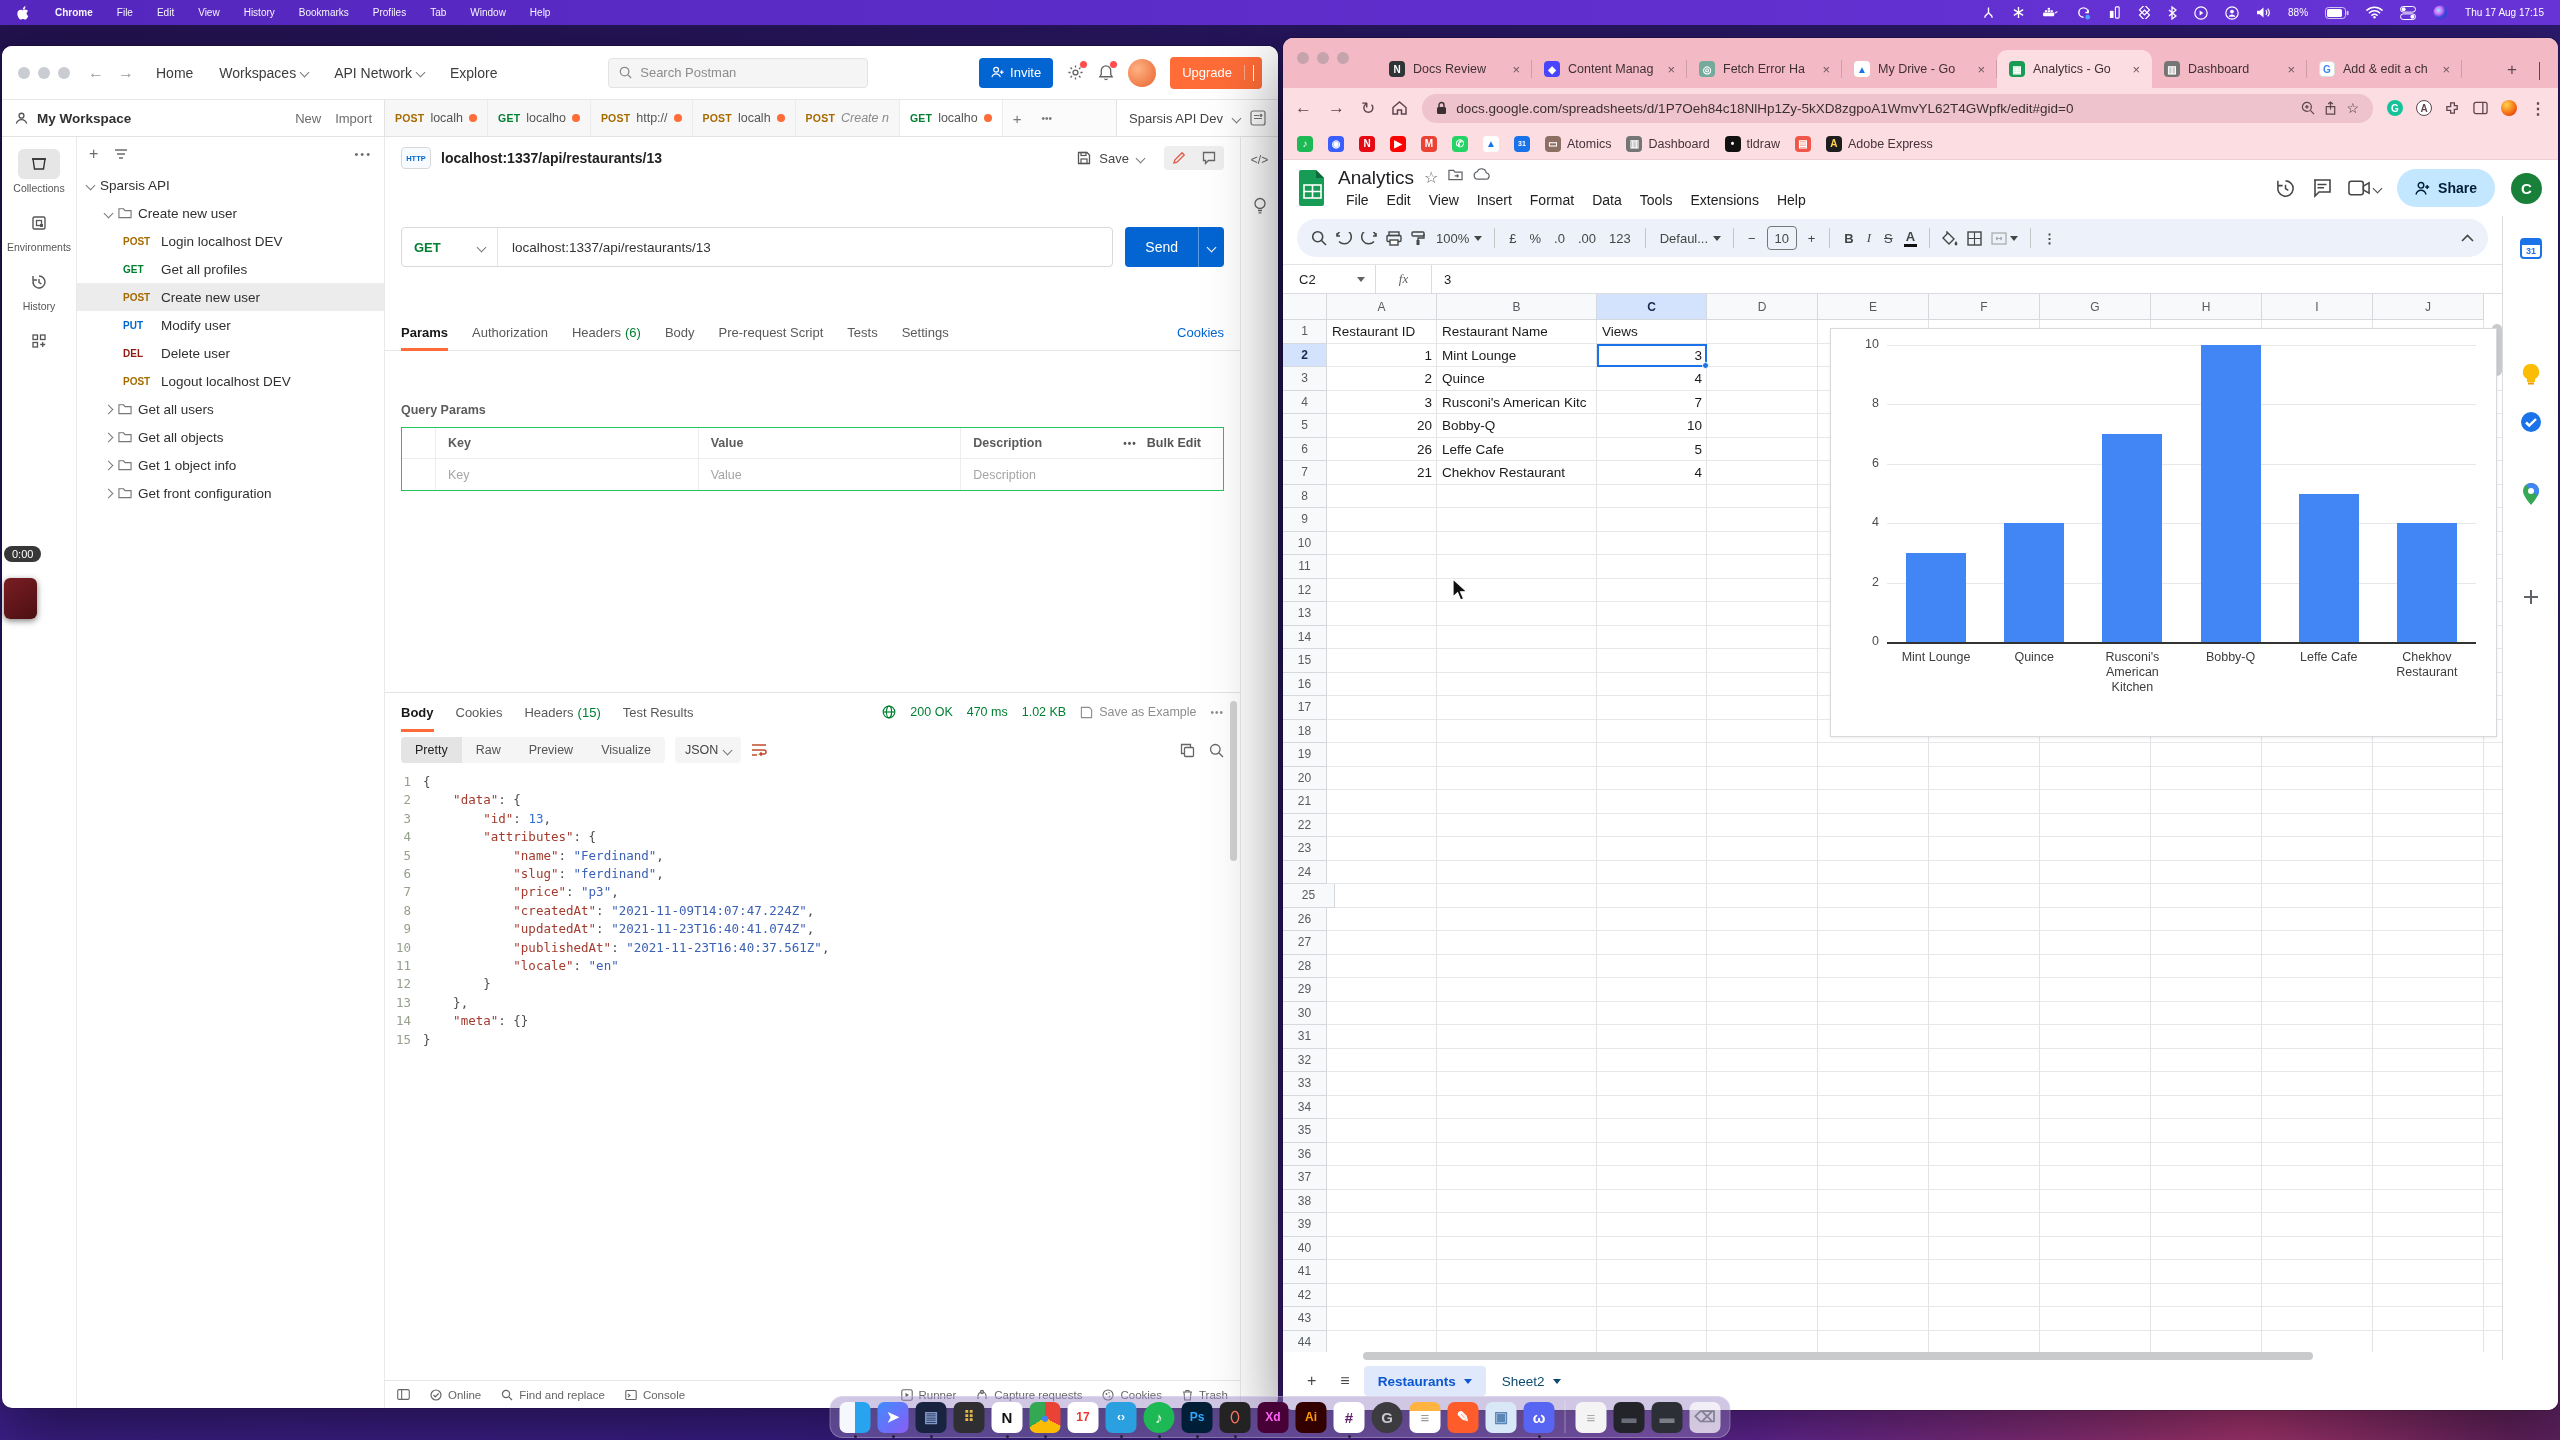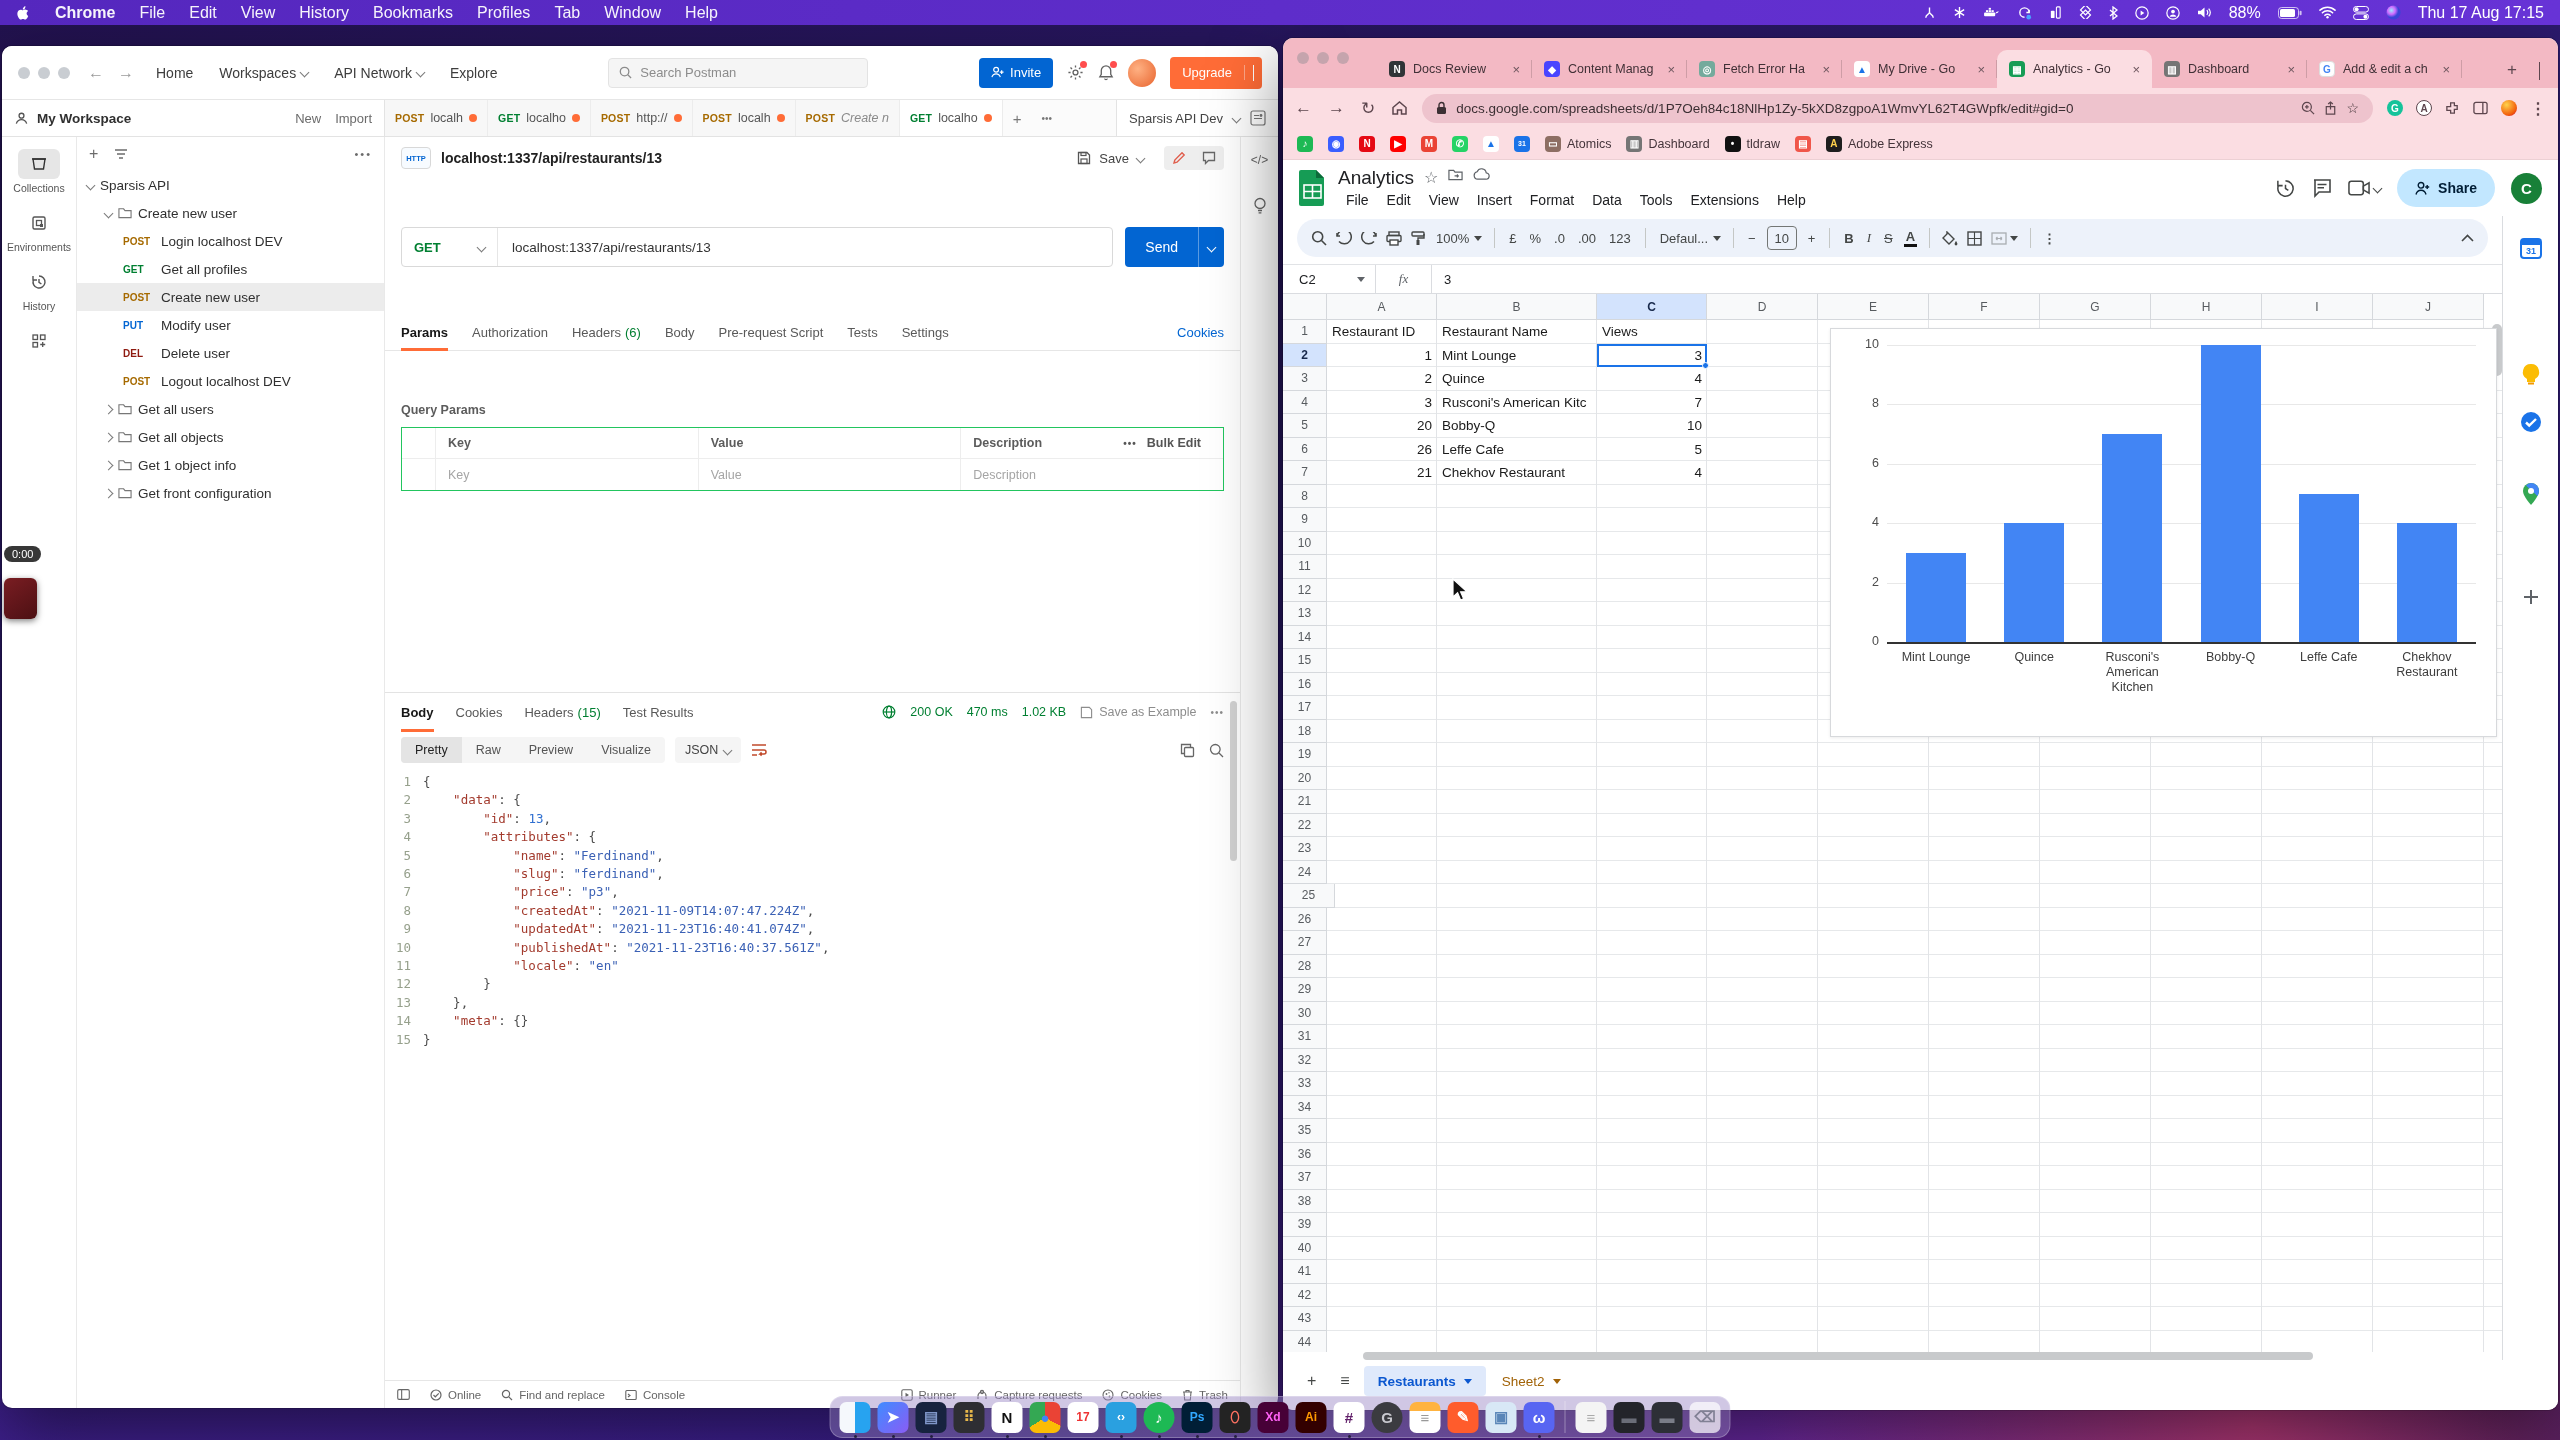--- a/index.html
+++ b/index.html
@@ -11,21 +11,21 @@
       radial-gradient(900px 500px at 88% 99%, rgba(224,68,122,.75) 0%, rgba(224,68,122,0) 55%),
       radial-gradient(1200px 700px at 70% 100%, rgba(122,45,176,.8) 0%, rgba(122,45,176,0) 60%),
       radial-gradient(1400px 900px at 10% 110%, rgba(70,34,150,.9) 0%, rgba(70,34,150,0) 60%),
       linear-gradient(160deg,#22124e 0%,#2c1a6e 40%,#3a1f8e 72%,#2a1458 100%);
   }
   svg { display:block; }
 
   
   .menubar { position:absolute; top:0; left:0; right:0; height:25px; z-index:50;
     display:flex; align-items:center; justify-content:space-between; padding:0 16px;
-    color:#fff; font-size:16px; background:linear-gradient(90deg,#5527be,#6733d6); }
+    color:#fff; font-size:10px; background:linear-gradient(90deg,#5527be,#6733d6); }
   .mb-left { display:flex; align-items:center; gap:24px; }
   .mb-left .mi { opacity:.95; }
   .mb-left .mi.bold { font-weight:bold; }
   .mb-right { display:flex; align-items:center; gap:17px; }
   .mb-right .sic { display:flex; align-items:center; }
   .mb-clock { white-space:nowrap; }
 
   
   .window { position:absolute; border-radius:10px; overflow:hidden;
     box-shadow:0 25px 70px rgba(0,0,0,.5), 0 0 0 1px rgba(0,0,0,.15); background:#fff; }
@@ -228,21 +228,21 @@
   .selcell { position:absolute; border:2px solid #1a73e8; }
   .selcell .handle { position:absolute; right:-4px; bottom:-4px; width:7px; height:7px; border-radius:50%;
     background:#1a73e8; border:1px solid #fff; }
   .sh-chart { position:absolute; left:547px; top:34px; width:667px; height:409px; background:#fff;
     border:1px solid #d7d9dc; box-shadow:0 1px 3px rgba(0,0,0,.08); }
   .gv-scroll { position:absolute; right:2px; top:30px; width:10px; border-radius:5px; background:#c8cacc; }
   .sh-hscroll { height:8px; flex:none; position:relative; margin-right:56px; }
   .sh-hscroll .thumb { position:absolute; left:80px; width:950px; top:0; height:8px; border-radius:4px; background:#c8cacc; }
   .sh-tabbar { height:42px; flex:none; display:flex; align-items:center; gap:4px; padding:0 14px; background:#fff; font-size:13.5px; }
   .sh-tabbar .ticon { padding:0 10px; color:#444746; font-size:16px; }
-  .sheettab { height:30px; display:flex; align-items:center; gap:8px; padding:0 14px; border-radius:4px; color:#a16207; }
+  .sheettab { height:30px; display:flex; align-items:center; gap:8px; padding:0 14px; border-radius:4px; color:#0c4a6e; }
   .sheettab.active { background:#dfe9fb; color:#0b57d0; font-weight:bold; }
   .tabcaret { width:0; height:0; border-left:4px solid transparent; border-right:4px solid transparent; border-top:5px solid currentColor; }
   .sh-sidepanel { position:absolute; right:0; top:56px; bottom:50px; width:56px; background:#fff;
     border-left:1px solid #dadce0; z-index:5; }
   .sp-ic { position:absolute; left:50%; transform:translateX(-50%); }
   .ch-grid { position:absolute; left:0; right:0; height:1px; background:#e8e8e8; }
   .ch-base { position:absolute; left:0; right:0; height:2px; background:#333; }
   .ch-bar { position:absolute; background:#4285f4; }
   .ch-ylab { position:absolute; font-size:12.5px; color:#4d4d4d; text-align:right; width:34px; }
   .ch-xlab { position:absolute; font-size:12.5px; color:#3d3d3d; text-align:center; line-height:15px; }

